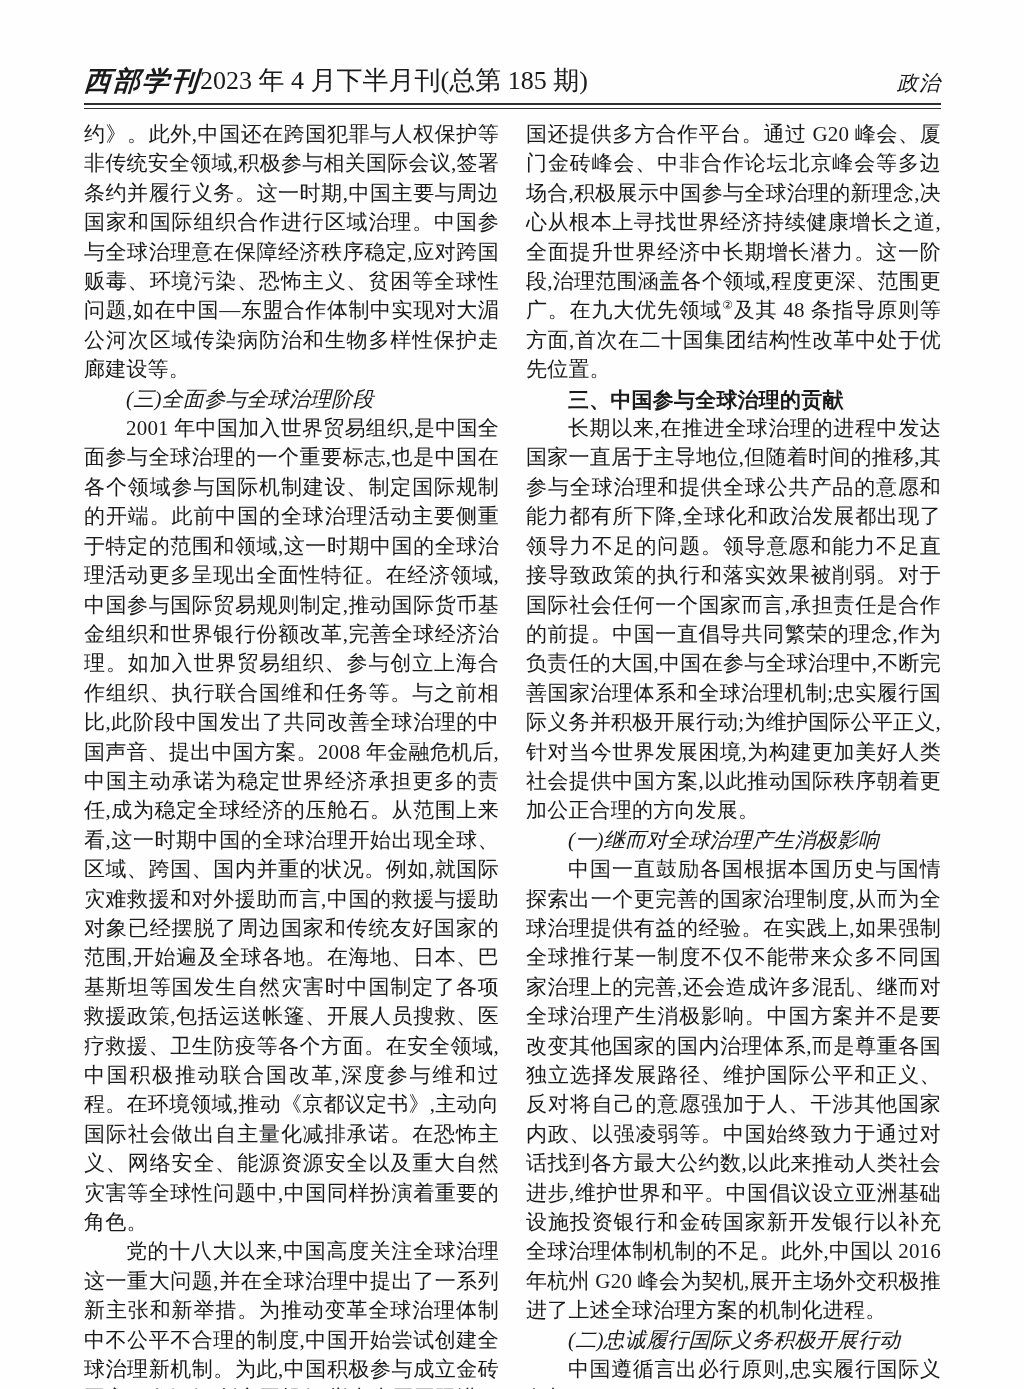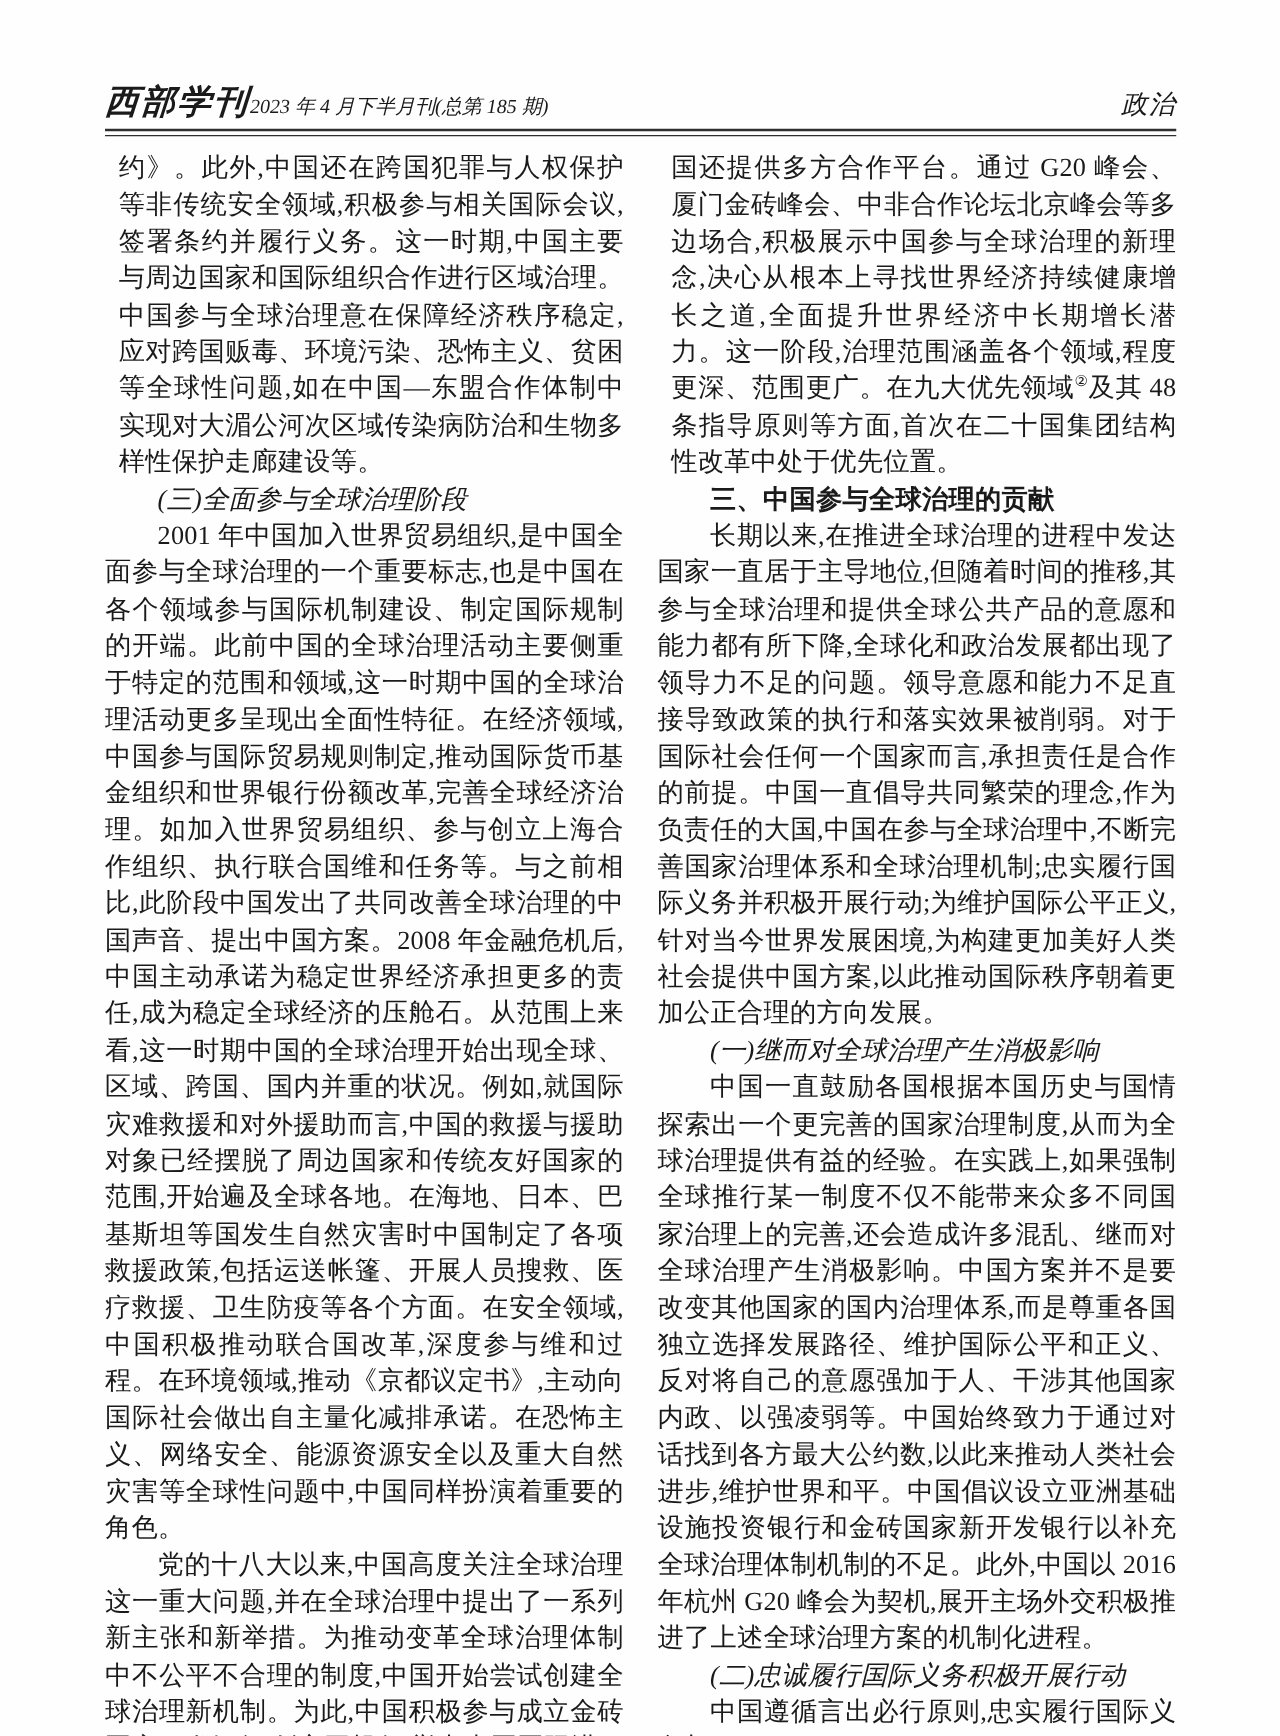--- a/index.html
+++ b/index.html
@@ -26,24 +26,23 @@
     font-size: 27px;
     font-weight: 900;
     font-style: italic;
     letter-spacing: 2px;
     transform: skewX(-4deg);
     display: inline-block;
     line-height: 1;
     padding-bottom: 1px;
   }
   .issue {
-    font-size: 16px;
+    font-size: 26px;
     line-height: 1;
     padding-bottom: 2px;
-    font-style: italic;
   }
   .section-label {
     font-size: 21px;
     line-height: 1;
     padding-bottom: 2px;
     letter-spacing: 1px;
     font-style: italic;
   }
   
   .rule { margin-top: 7px; }
@@ -57,21 +56,21 @@
   }
   .col { width: 415px; flex: none; }
   .col p {
     font-size: 21px;
     line-height: 29.4px;
     text-align: justify;
     text-justify: inter-ideograph;
     letter-spacing: 0.2px;
   }
   .indent { text-indent: 2em; }
-  .no-indent { text-indent: 0; margin-left: 11px; }
+  .no-indent { text-indent: 0; }
   .subheading-kai {
     font-style: italic;
     font-weight: 400;
     text-indent: 2em;
     letter-spacing: 1.5px;
   }
   .heading-bold {
     font-family: "Liberation Sans", "DejaVu Sans", sans-serif;
     font-weight: 700;
     text-indent: 2em;

